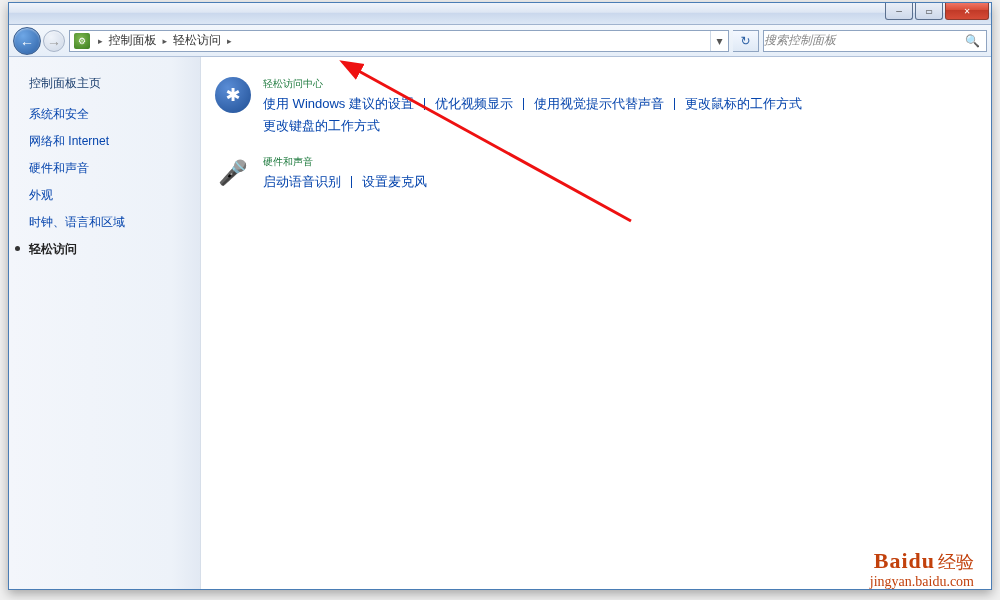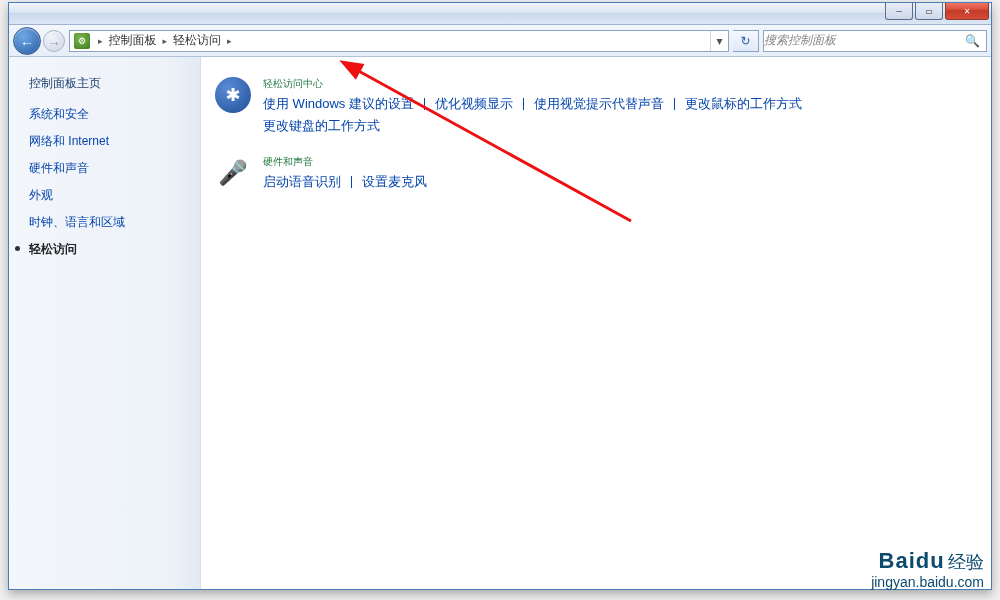--- a/index.html
+++ b/index.html
@@ -147,22 +147,22 @@
 .cat-title { color:#1e7a3e; font-size:10px; margin-bottom:4px; cursor:pointer;}
 .cat-links { display:flex; flex-wrap:wrap; align-items:center; }
 .cat-links a { color:#0645ad; font-size:13px; cursor:pointer; white-space:nowrap;}
 .cat-links .div {
   width:1px; height:12px; background:#0645ad; margin: 0 10px;
 }
 .arrow-annot {
   position:absolute; pointer-events:none;
 }
 .watermark {
-  position:absolute; right:16px; bottom:10px; text-align:right;
-  color:#0c4a6e; font-family: Liberation Sans, sans-serif;
+  position:absolute; right:26px; bottom:10px; text-align:right;
+  color:#c2410c; font-family: Liberation Serif, serif;
 }
 .watermark .big{font-size:22px; font-weight:bold; letter-spacing:1px;}
 .watermark .cn{font-size:18px;}
 .watermark .sm{font-size:14px;}
 </style>
 </head>
 <body>
 
 <div class="window">
 

